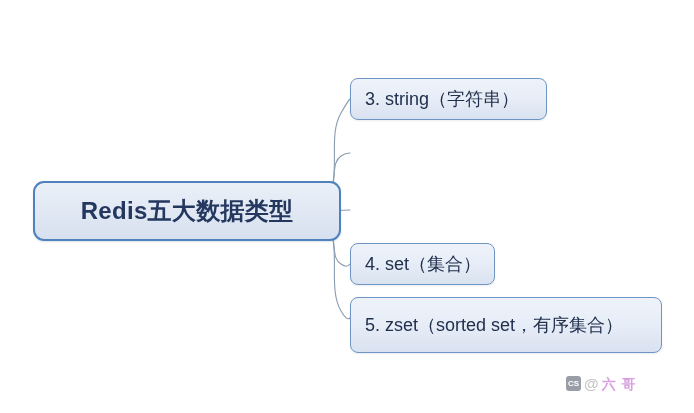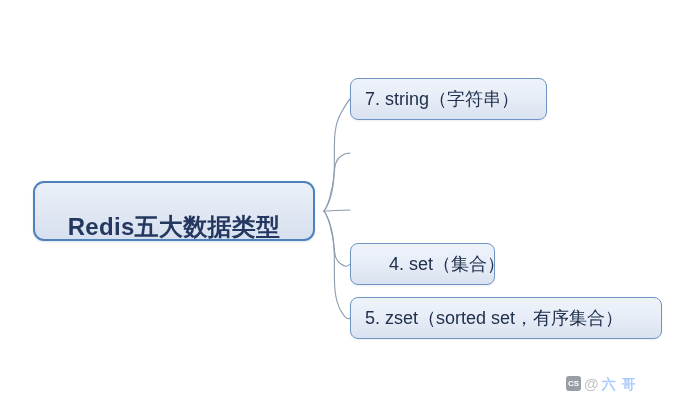--- a/index.html
+++ b/index.html
@@ -24,28 +24,28 @@
     width: 694px;
     height: 413px;
     pointer-events: none;
   }
 
   
   .root-node {
     position: absolute;
     left: 33px;
     top: 181px;
-    width: 282px;
+    width: 308px;
     height: 60px;
     box-sizing: border-box;
     border: 2.5px solid #4f81bd;
     border-radius: 11px;
     background: linear-gradient(to bottom, #eaf0f8 0%, #e2e9f4 45%, #d7e0ef 100%);
     display: flex;
-    align-items: flex-end;
+    align-items: center;
     justify-content: center;
     box-shadow: 0 1px 2px rgba(70,95,130,0.18);
   }
   .root-label {
     font-size: 24px;
     font-weight: bold;
     color: #24375f;
     letter-spacing: 0.3px;
     white-space: nowrap;
     line-height: 1;
@@ -96,21 +96,21 @@
   }
   .wm-at {
     font-size: 15px;
     font-weight: bold;
     color: #777777;
     line-height: 1;
   }
   .wm-text {
     font-size: 14px;
     font-weight: bold;
-    color: #3b82f6;
+    color: #a21caf;
     line-height: 1;
     letter-spacing: 1px;
   }
 </style>
 </head>
 <body>
 
 <div id="canvas">
 
   <svg id="connectors" viewBox="0 0 694 413" xmlns="http://www.w3.org/2000/svg">
@@ -121,30 +121,30 @@
       <path d="M324,211 C324,211 329,219 331,230 C336,247 332,259 341,264 C345,267 348,267 350,264"></path>
       <path d="M324,211 C324,211 330,218 333,237 C337,265 330,292 341,311 C345,318 348,320 350,318"></path>
     </g>
   </svg>
 
   <div class="root-node">
     <span class="root-label">Redis五大数据类型</span>
   </div>
 
   <div class="child-node" style="left:350px; top:78px; width:197px; height:42px;">
-    <span class="child-label">7. string（字符串）</span>
+    <span class="child-label">3. string（字符串）</span>
   </div>
 
 
 
-  <div class="child-node" style="left:350px; top:243px; width:145px; height:42px;padding-left:24px;">
+  <div class="child-node" style="left:350px; top:243px; width:145px; height:42px;">
     <span class="child-label">4. set（集合）</span>
   </div>
 
-  <div class="child-node" style="left:350px; top:297px; width:312px; height:42px;">
+  <div class="child-node" style="left:350px; top:297px; width:312px; height:56px;">
     <span class="child-label">5. zset（sorted set，有序集合）</span>
   </div>
 
   <div class="watermark">
     <span class="wm-logo">CS</span>
     <span class="wm-at">@</span>
     <span class="wm-text">六 哥</span>
   </div>
 
 </div>

